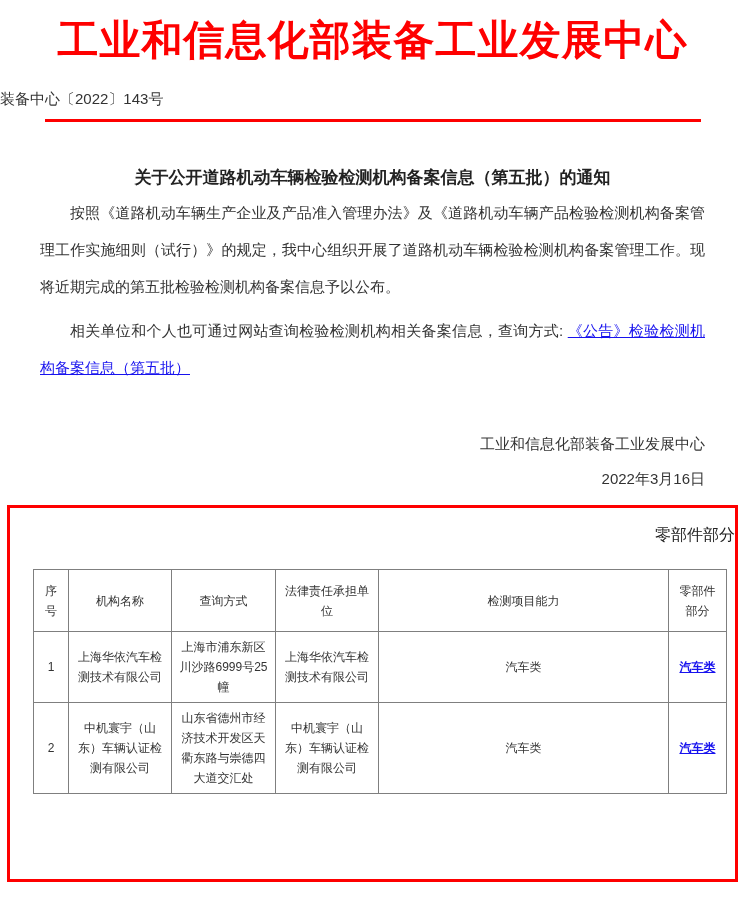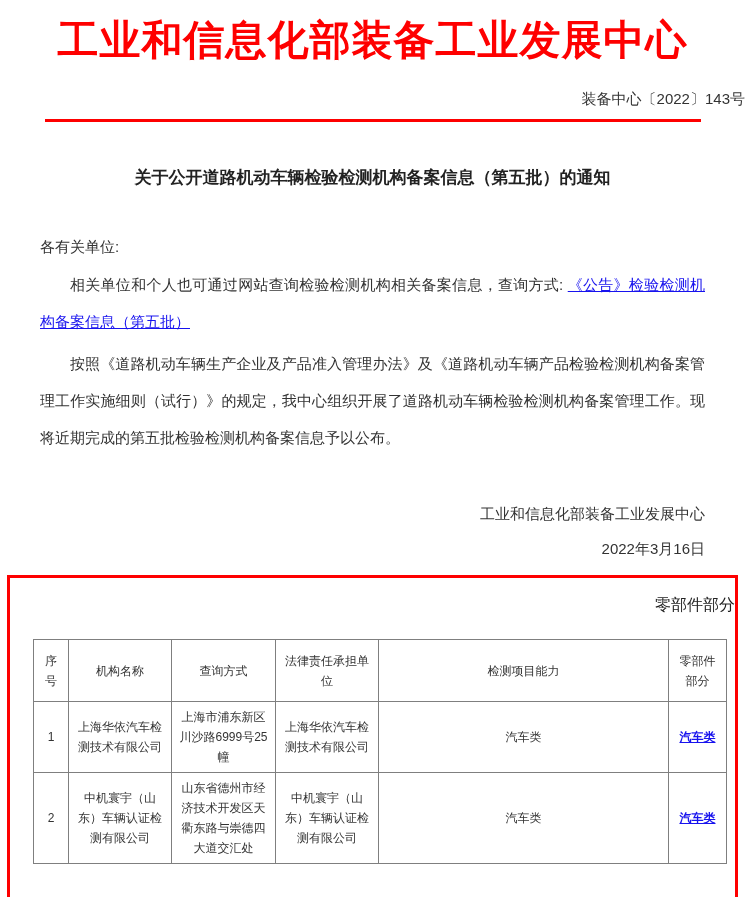--- a/index.html
+++ b/index.html
@@ -15,21 +15,21 @@
     text-align: center;
     font-family: "Liberation Serif", "DejaVu Serif", serif;
     font-weight: bold;
     font-size: 41px;
     letter-spacing: 1px;
     color: #fe0000;
     line-height: 1.2;
   }
   .doc-number {
     margin-top: 25px;
-    text-align: right;
+    text-align: left;
     font-size: 15px;
     color: #333333;
   }
   .red-divider {
     margin: 10px auto 0 auto;
     width: 656px;
     height: 3px;
     background: #fe0000;
   }
   .doc-title {
@@ -115,25 +115,24 @@
 
 <div class="org-title">工业和信息化部装备工业发展中心</div>
 
 <div class="doc-number">装备中心〔2022〕143号</div>
 
 <div class="red-divider"></div>
 
 <div class="doc-title">关于公开道路机动车辆检验检测机构备案信息（第五批）的通知</div>
 
 <div class="content">
-  <div class="salutation">各有关单位:</div>
+
+  <div class="para para-1">按照《道路机动车辆生产企业及产品准入管理办法》及《道路机动车辆产品检验检测机构备案管理工作实施细则（试行）》的规定，我中心组织开展了道路机动车辆检验检测机构备案管理工作。现将近期完成的第五批检验检测机构备案信息予以公布。</div>
 
   <div class="para para-2"><span>相关单位和个人也可通过网站查询检验检测机构相关备案信息，查询方式: </span><a class="doc-link">《公告》检验检测机构备案信息（第五批）</a></div>
-
-  <div class="para para-1">按照《道路机动车辆生产企业及产品准入管理办法》及《道路机动车辆产品检验检测机构备案管理工作实施细则（试行）》的规定，我中心组织开展了道路机动车辆检验检测机构备案管理工作。现将近期完成的第五批检验检测机构备案信息予以公布。</div>
 
   <div class="signature">工业和信息化部装备工业发展中心</div>
   <div class="date-line">2022年3月16日</div>
 </div>
 
 <div class="announcement-box">
   <div class="box-subtitle">零部件部分</div>
 
   <table class="reg-table">
     <colgroup>

